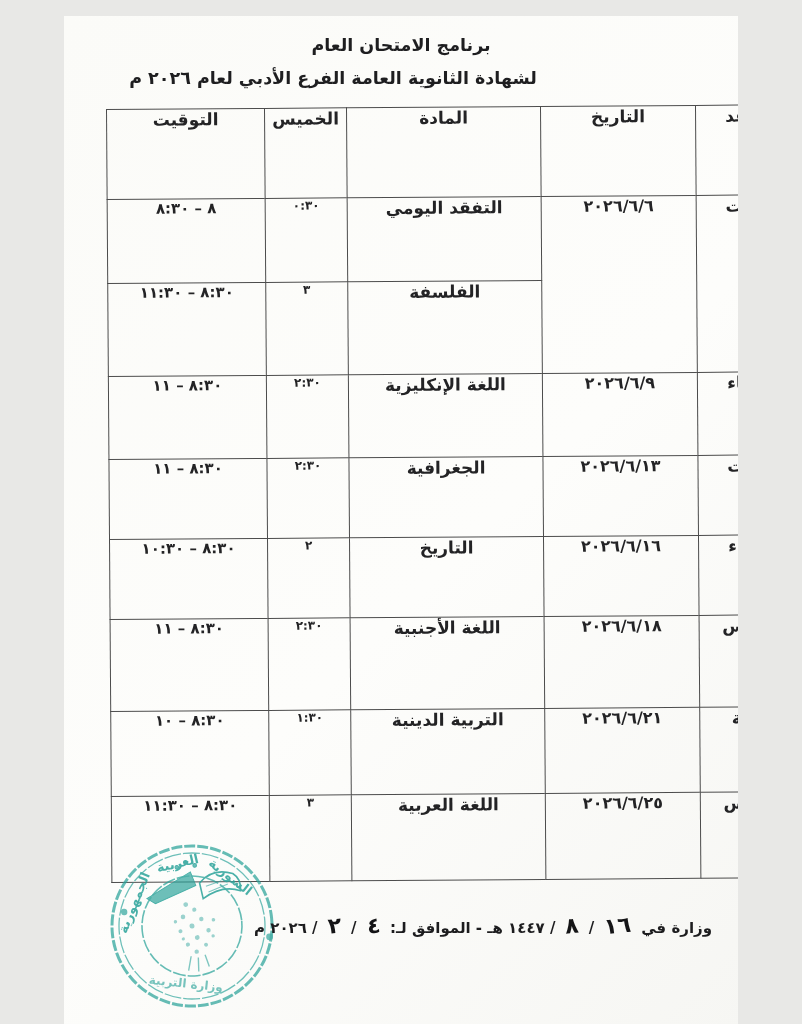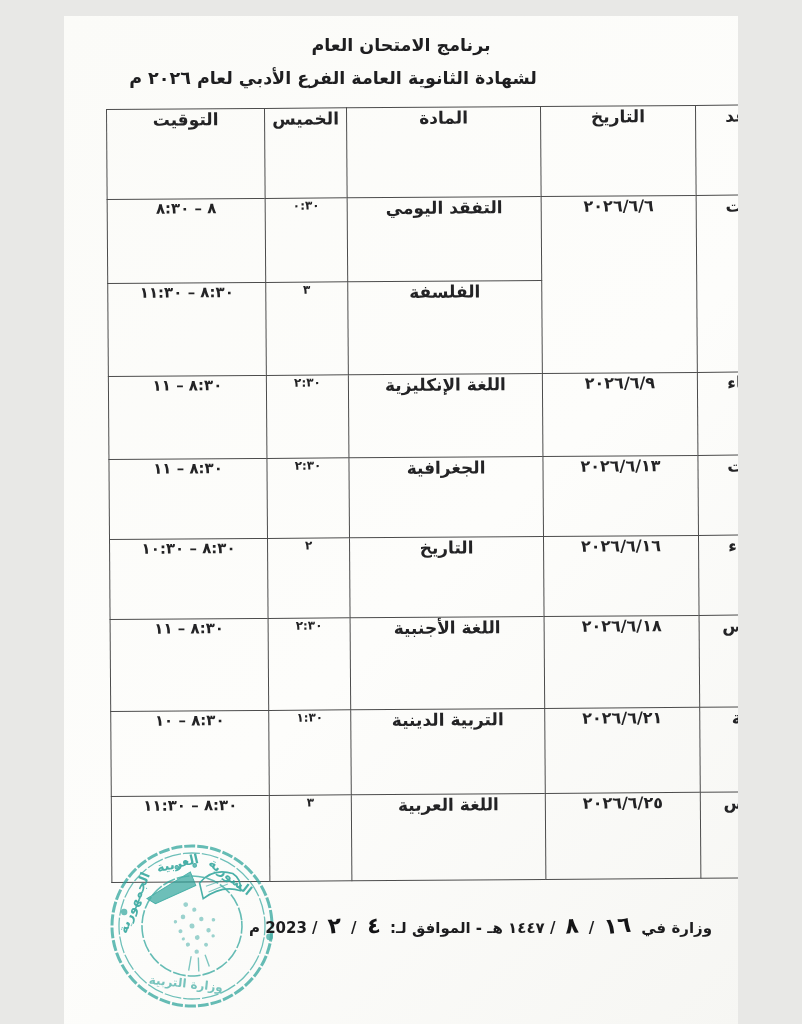--- a/index.html
+++ b/index.html
@@ -169,16 +169,16 @@
             <circle cx="90" cy="112" r="1.6"></circle>
         </g>
         <path d="M96,130 L92,144 M103,132 L102,146 M110,130 L113,142" stroke-width="1.4" fill="none" opacity="0.7"></path>
       </g>
 
       <text transform="rotate(12 100 100)" x="100" y="162" text-anchor="middle" font-size="12" font-weight="bold" fill="#2ba39a" opacity="0.75" font-family="DejaVu Sans, sans-serif">وزارة التربية</text>
     </g>
   </svg>
 
   <div class="footer-line">
-    <span class="fp">وزارة في</span><span class="hand">١٦</span><span class="fp">/</span><span class="hand">٨</span><span class="fp">/ ١٤٤٧ هـ - الموافق لـ:</span><span class="hand">٤</span><span class="fp">/</span><span class="hand">٢</span><span class="fp">/ 2023 م</span>
+    <span class="fp">وزارة في</span><span class="hand">١٦</span><span class="fp">/</span><span class="hand">٨</span><span class="fp">/ ١٤٤٧ هـ - الموافق لـ:</span><span class="hand">٤</span><span class="fp">/</span><span class="hand">٢</span><span class="fp">/ ٢٠٢٦ م</span>
   </div>
 
 </div>
 
 </body></html>

